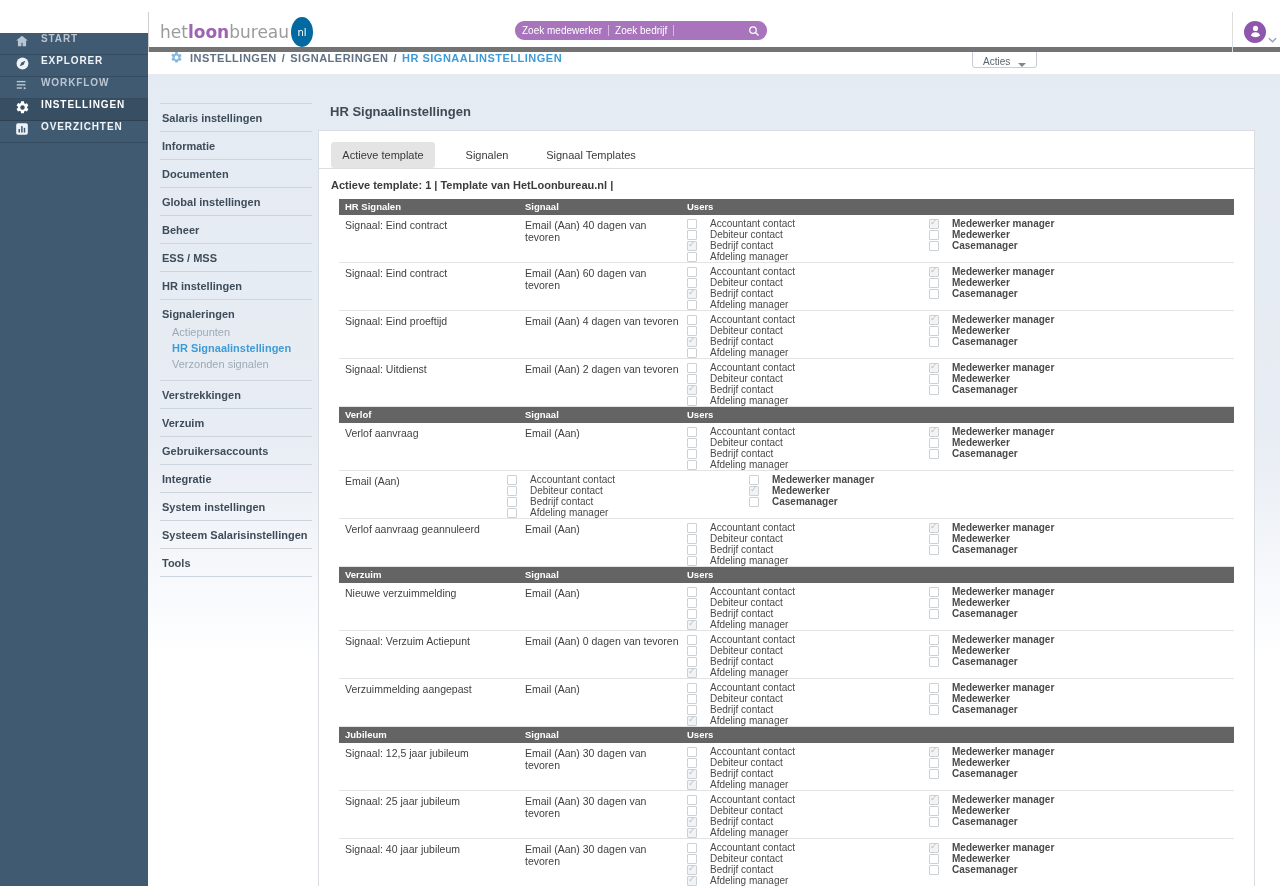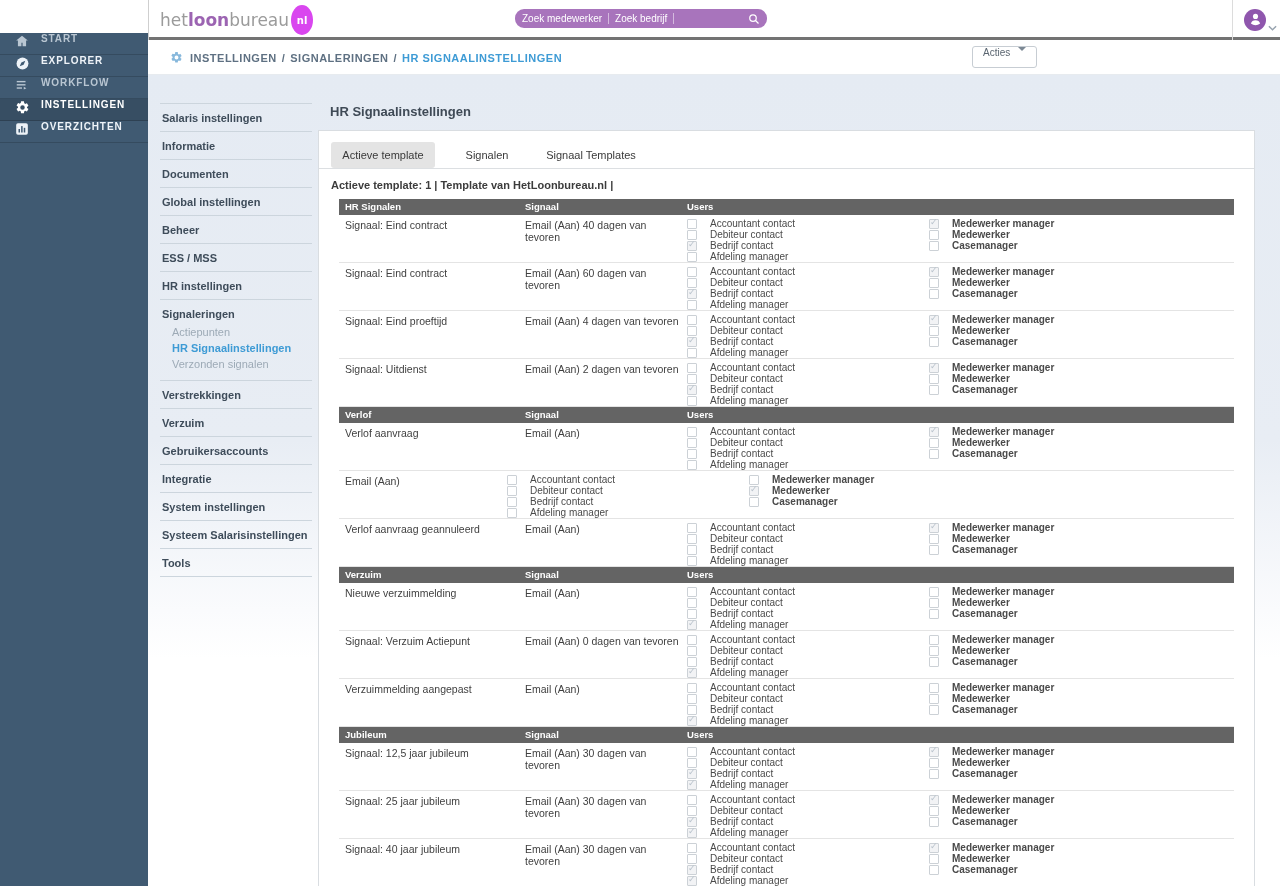--- a/index.html
+++ b/index.html
@@ -7,33 +7,33 @@
   body {
     position:relative;
     font-family:"Liberation Sans", sans-serif;
     background:#ffffff;
     overflow:hidden;
     -webkit-font-smoothing:antialiased;
   }
 
   
   #topbar {
-    position:absolute; left:0; top:0; width:1280px; height:40px;
-    background:#ffffff; border-bottom:3px solid #737373; z-index:4;
+    position:absolute; left:0; top:12px; width:1280px; height:40px;
+    background:#ffffff; border-bottom:5px solid #737373; z-index:4;
   }
   #corner-sep { position:absolute; left:148px; top:0; width:1px; height:40px; background:#cfcfcf; }
   #logo {
     position:absolute; left:160px; top:0; height:40px;
     display:flex; align-items:center;
     font-family:"DejaVu Sans", sans-serif; font-size:17px; color:#9b9b9b; cursor:pointer;
   }
   #logo .loon { color:#9c64b2; font-weight:bold; }
   #logo .badge {
-    width:22px; height:30px; border-radius:50%; background:#d946ef; color:#fff;
-    font-size:10px; font-weight:bold; display:flex; align-items:center; justify-content:center;
+    width:22px; height:30px; border-radius:50%; background:#0369a1; color:#fff;
+    font-size:10px; font-weight:normal; display:flex; align-items:center; justify-content:center;
     margin-left:2px;
   }
   #searchbar {
     position:absolute; left:515px; top:9px; width:252px; height:19px;
     background:#a874bc; border-radius:9px; display:flex; align-items:center;
     padding:0 7px; color:#ffffff; font-size:10px; cursor:text;
   }
   #searchbar .ph { white-space:nowrap; }
   #searchbar .vsep { width:1px; height:11px; background:rgba(255,255,255,.5); margin:0 6px; }
   #searchbar .mag { margin-left:auto; display:flex; align-items:center; }
@@ -66,21 +66,21 @@
   #breadcrumb {
     position:absolute; left:22px; top:0; height:35px; display:flex; align-items:center;
     font-size:11px; font-weight:bold; letter-spacing:0.5px; color:#5e7082;
   }
   #breadcrumb .bc-gear { margin-right:7px; display:flex; align-items:center; }
   #breadcrumb .sep { margin:0 5px; }
   #breadcrumb .current { color:#3e9bd5; }
   #actions-btn {
     position:absolute; left:824px; top:6px; height:22px; padding:0 10px;
     background:#ffffff; border:1px solid #c7cdd3; border-radius:3px;
-    display:flex; align-items:flex-start; gap:8px;
+    display:flex; align-items:flex-end; gap:8px;
     font-size:10px; color:#5a6570; cursor:pointer;
   }
   .caret-down { width:0; height:0; border-left:4px solid transparent; border-right:4px solid transparent; border-top:4px solid #7c8894; }
 
   
   #main {
     position:absolute; left:148px; top:75px; width:1132px; height:811px;
     background:linear-gradient(180deg,#e5ebf3 0%, #e8edf4 45%, #fafbfd 66%, #ffffff 72%, #ffffff 100%);
   }
 

